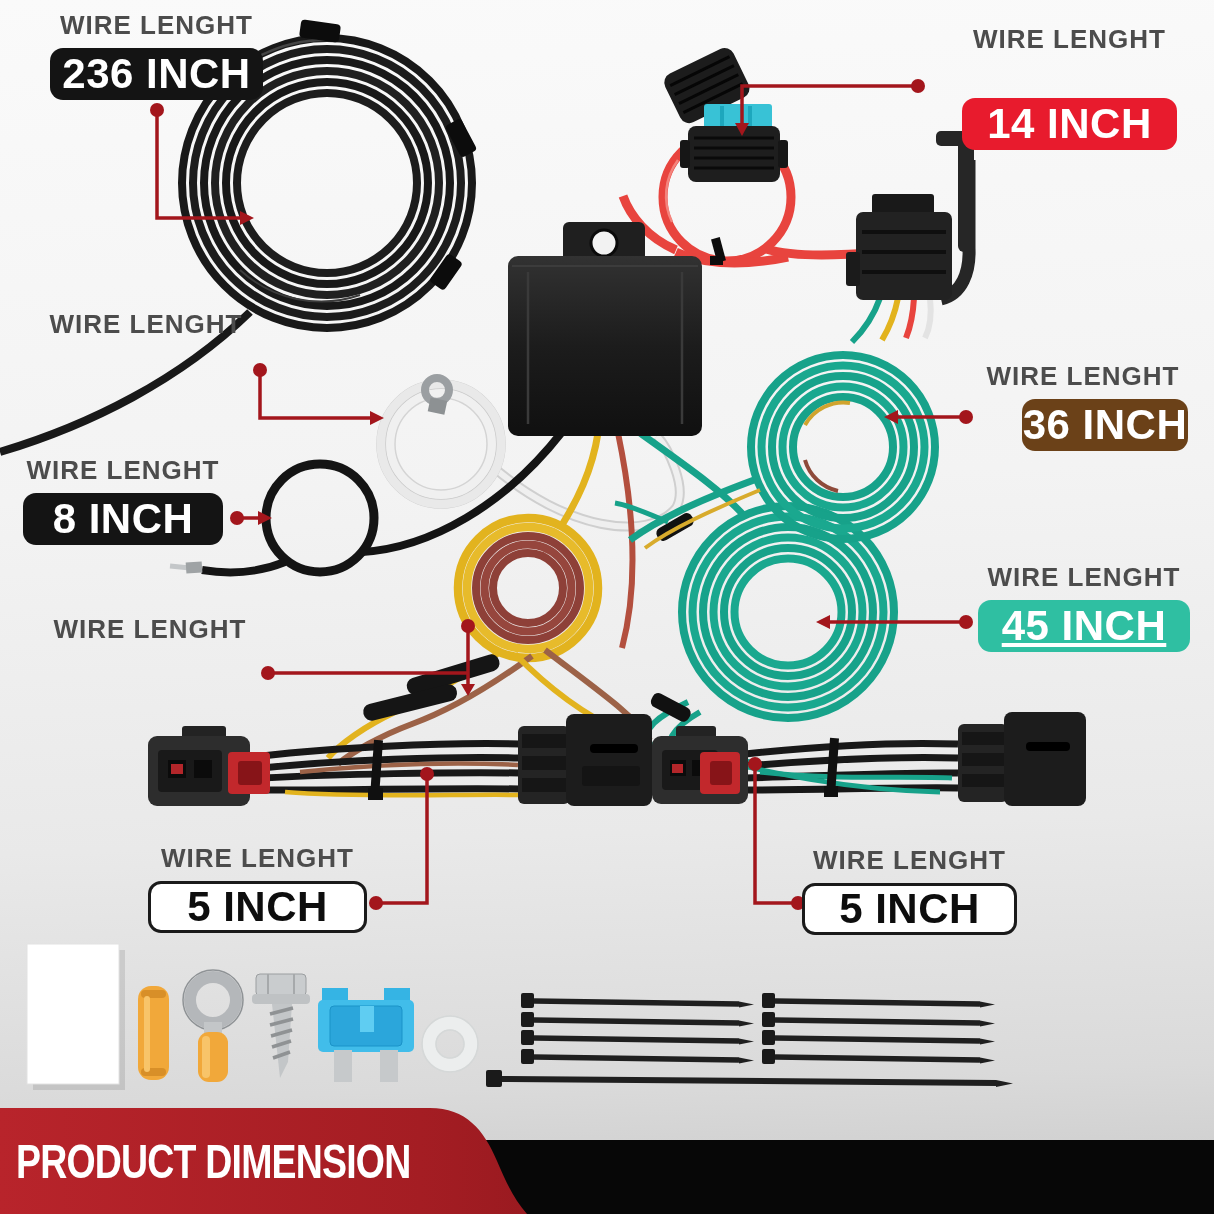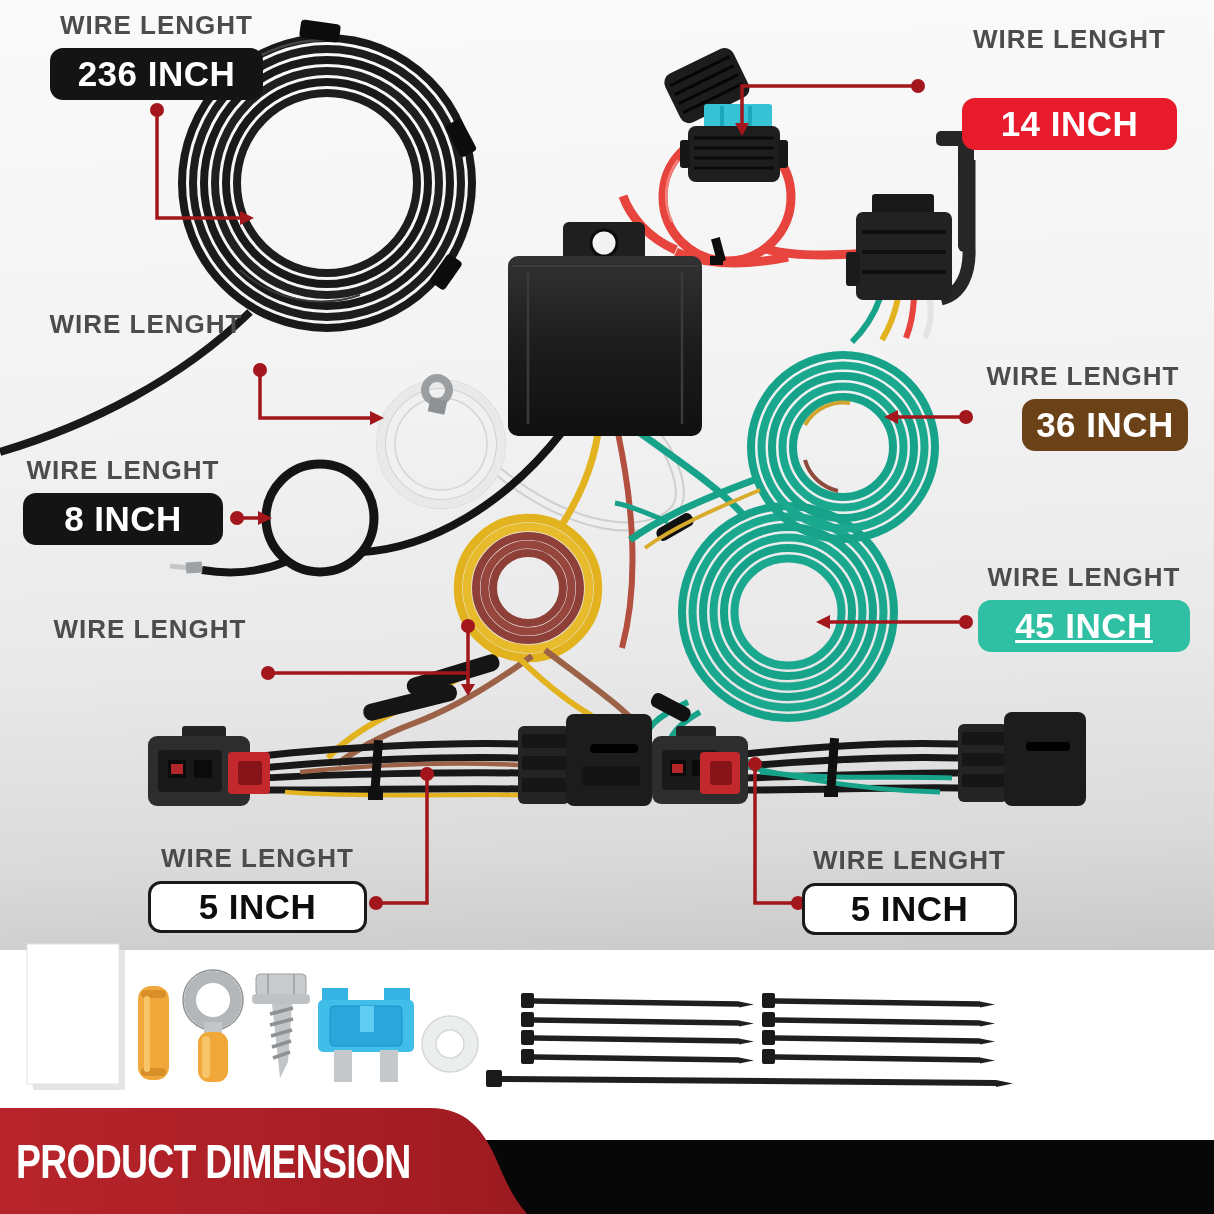--- a/index.html
+++ b/index.html
@@ -1,23 +1,23 @@
 <!DOCTYPE html>
 <html style="--label-black: #141414; --label-red: #e81b2d; --label-brown: #6b4118; --label-teal: #2fbfa2; --pointer-red: #a3161c; --banner-red: #ac2026; --wire-green: #17a28a; --wire-yellow: #e2b31e; --wire-red: #e8443e; --wire-brown: #9c6247; --wire-black: #171717; --fuse-blue: #41bdea;"><head>
 <meta charset="utf-8">
 <style>
   html,body{margin:0;padding:0;}
   body{width:1214px;height:1214px;overflow:hidden;font-family:"Liberation Sans",sans-serif;}
-  .stage{position:relative;width:1214px;height:950px;
+  .stage{position:relative;width:1214px;height:1214px;
     background:linear-gradient(178deg,#fafafa 0%,#f3f3f3 40%,#e9e9e9 68%,#dadada 88%,#c9c9c9 100%);}
   svg.art{position:absolute;left:0;top:0;z-index:1;}
   .callout{position:absolute;z-index:3;text-align:center;}
   .c-title{font-size:26px;font-weight:600;color:#4c4c4c;letter-spacing:1px;margin-bottom:7px;white-space:nowrap;}
   .c-value{height:52px;display:flex;align-items:center;justify-content:center;
-    font-size:35px;font-weight:800;border-radius:13px;letter-spacing:.5px;box-sizing:border-box;white-space:nowrap;}
+    font-size:42px;font-weight:800;border-radius:13px;letter-spacing:.5px;box-sizing:border-box;white-space:nowrap;}
   .v-black{background:var(--label-black,#141414);color:#fff;}
   .v-red{background:var(--label-red,#e81b2d);color:#fff;margin-top:43px;}
   .v-brown{background:var(--label-brown,#6b4118);color:#fff;margin-left:44px;}
   .v-teal{background:var(--label-teal,#2fbfa2);color:#fff;text-decoration:underline;}
   .v-white{background:#fff;color:#0d0d0d;border:3px solid #1a1a1a;}
   #c236{left:50px;top:10px;width:213px;}
   #c14{left:962px;top:24px;width:215px;}
   #c34{left:45px;top:309px;width:202px;}
   #c13{left:23px;top:455px;width:200px;}
   #c36{left:978px;top:361px;width:210px;}

